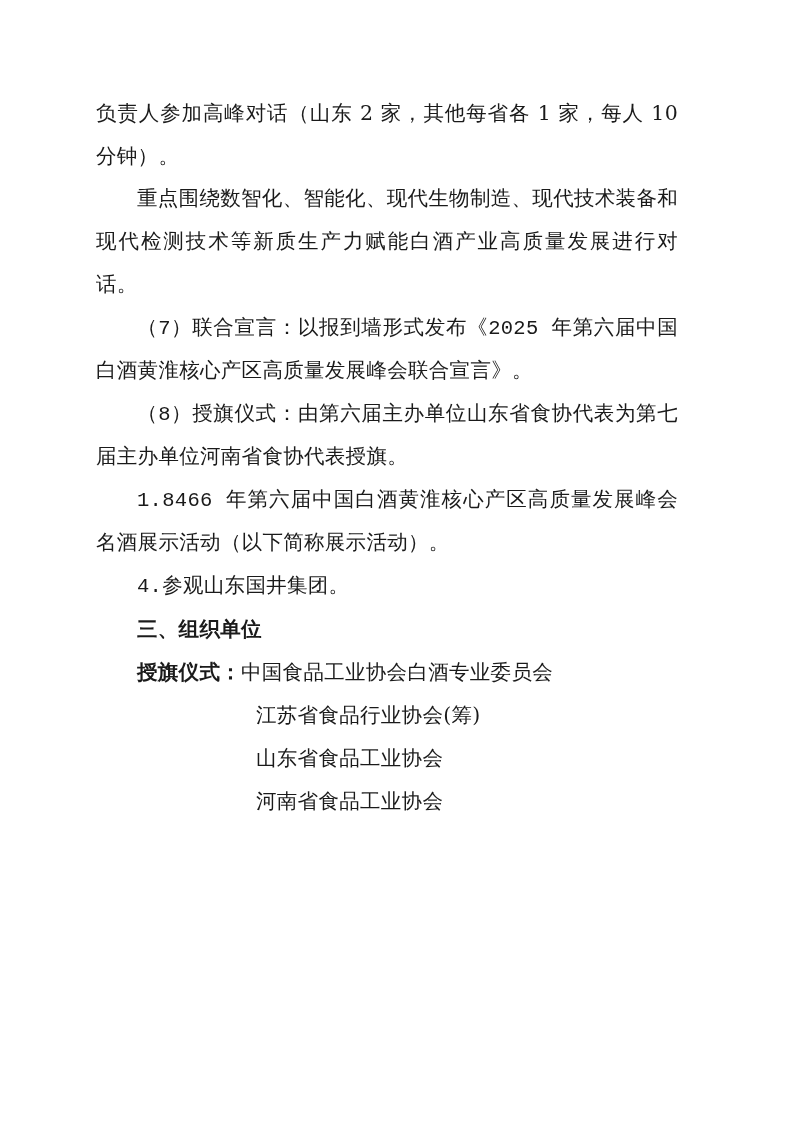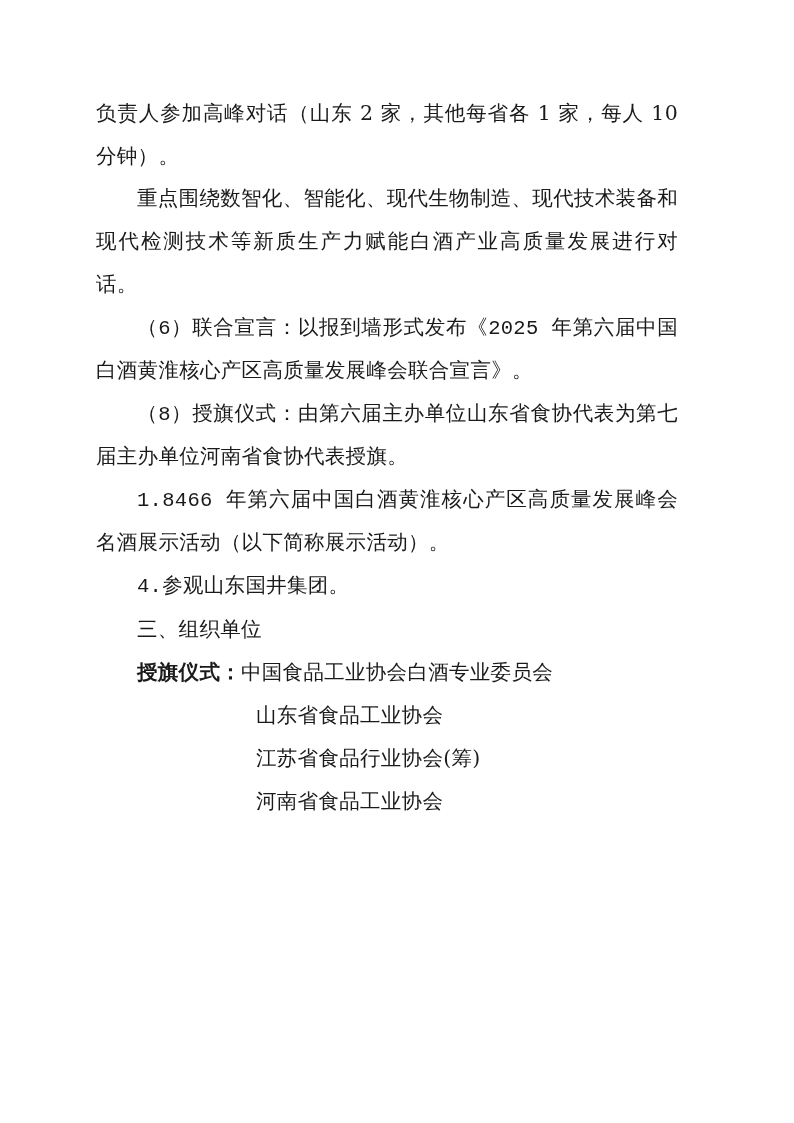--- a/index.html
+++ b/index.html
@@ -36,21 +36,21 @@
     white-space: normal;
     font-family: Liberation Mono, monospace;
   }
   .para-noindent {
     margin: 0;
     text-indent: 0;
   }
   .heading {
     margin: 0;
     text-indent: 2em;
-    font-weight: normal;
+    font-weight: bold;
     font-size: 20.5px;
     line-height: 43px;
   }
   .org-line {
     margin: 0;
     text-indent: 2em;
     line-height: 43px;
   }
   .org-label {
     font-weight: bold;
@@ -63,28 +63,28 @@
   }
 </style>
 </head>
 <body>
 
 <div class="page">
   <div class="doc-body">
 
     <p class="para-noindent">负责人参加高峰对话（山东 2 家，其他每省各 1 家，每人 10 分钟）。</p>
     <p class="para">重点围绕数智化、智能化、现代生物制造、现代技术装备和现代检测技术等新质生产力赋能白酒产业高质量发展进行对话。</p>
-    <p class="para">（6）联合宣言：以报到墙形式发布《2025 年第六届中国白酒黄淮核心产区高质量发展峰会联合宣言》。</p>
+    <p class="para">（7）联合宣言：以报到墙形式发布《2025 年第六届中国白酒黄淮核心产区高质量发展峰会联合宣言》。</p>
     <p class="para">（8）授旗仪式：由第六届主办单位山东省食协代表为第七届主办单位河南省食协代表授旗。</p>
     <p class="para">1.8466 年第六届中国白酒黄淮核心产区高质量发展峰会名酒展示活动（以下简称展示活动）。</p>
     <p class="para">4.参观山东国井集团。</p>
 
     <p class="heading">三、组织单位</p>
 
     <p class="org-line">
       <span class="org-label">授旗仪式：</span><span>中国食品工业协会白酒专业委员会</span>
     </p>
+    <p class="org-sub">江苏省食品行业协会(筹)</p>
     <p class="org-sub">山东省食品工业协会</p>
-    <p class="org-sub">江苏省食品行业协会(筹)</p>
     <p class="org-sub">河南省食品工业协会</p>
 
   </div>
 </div>
 
 </body></html>

